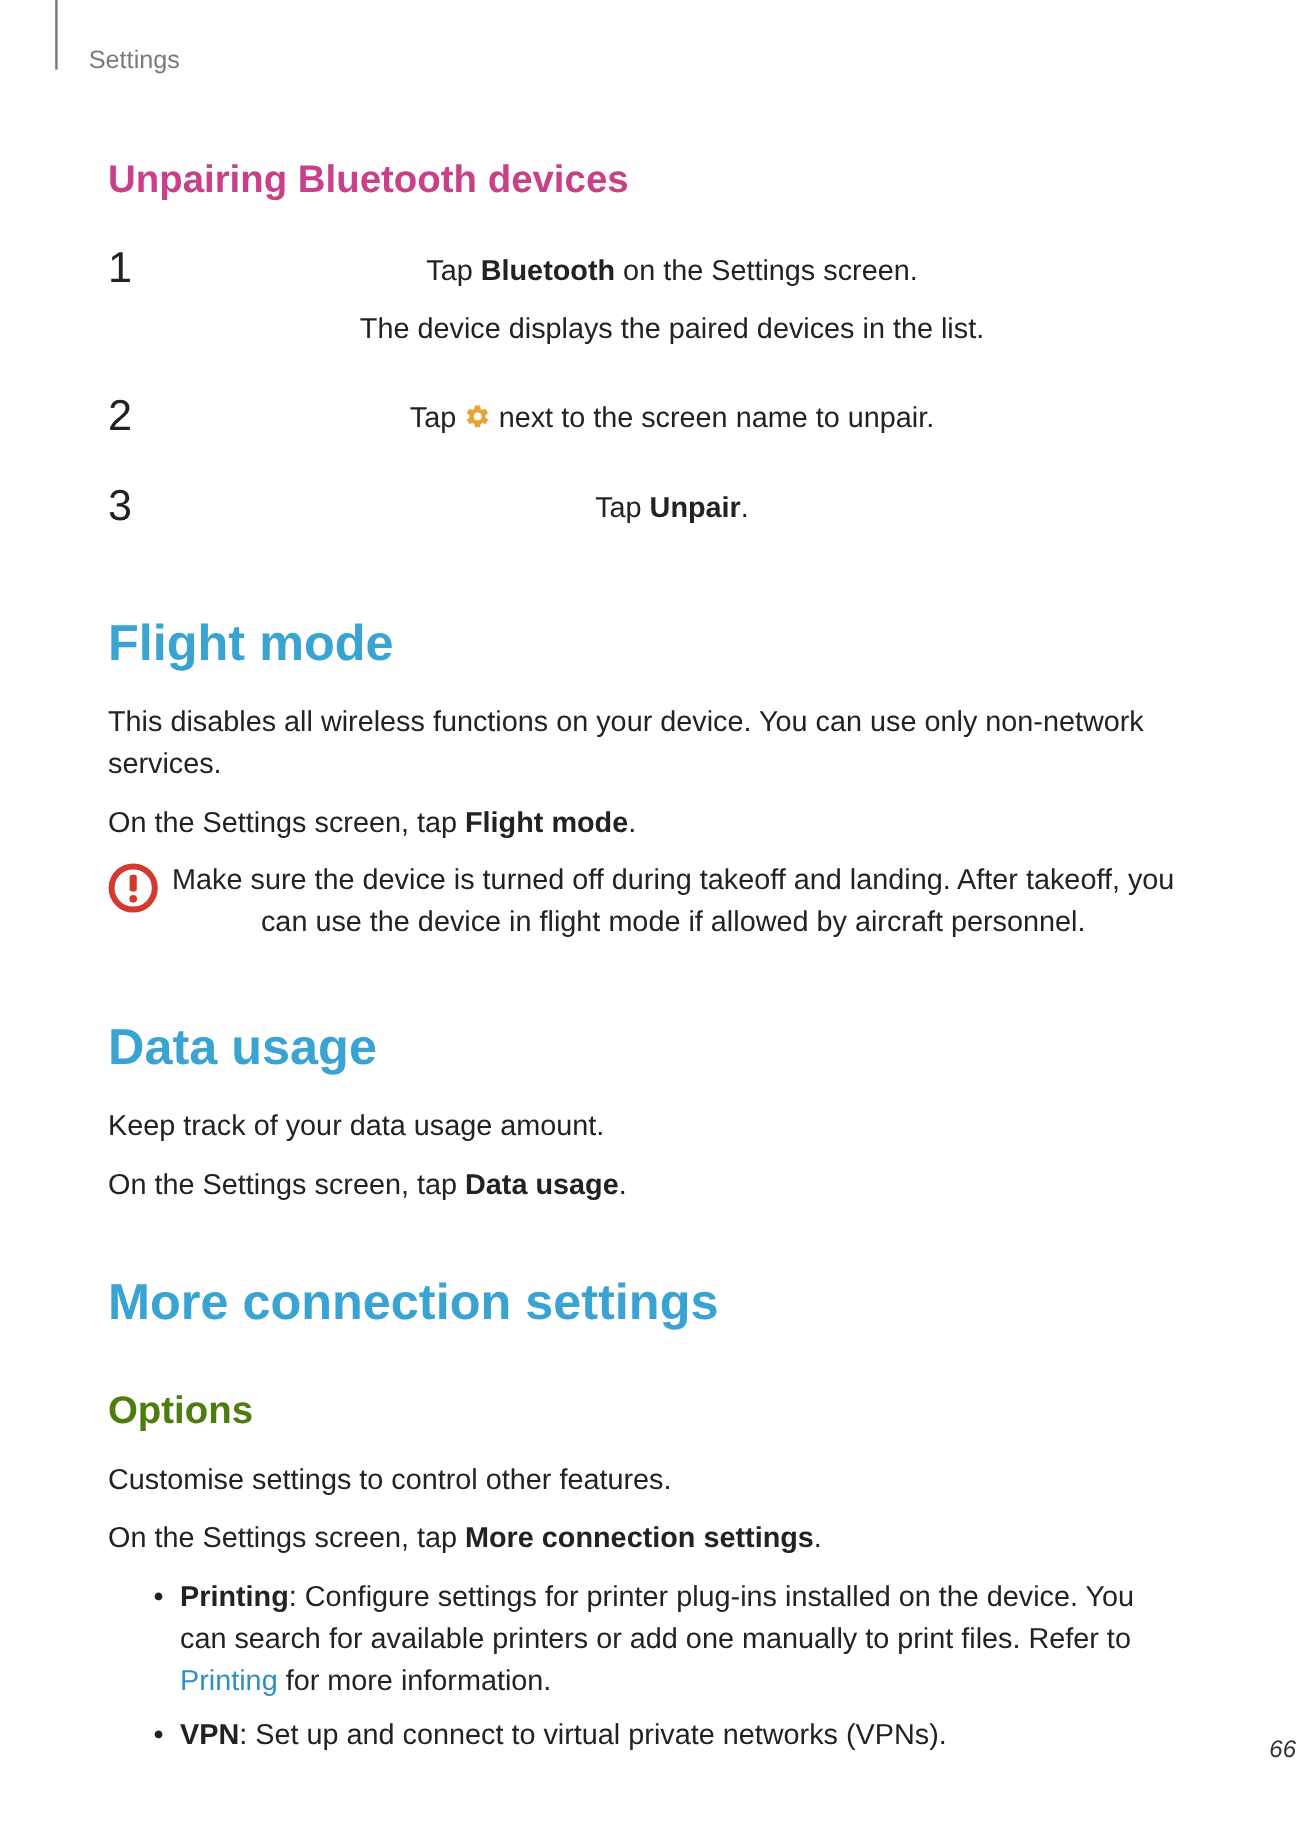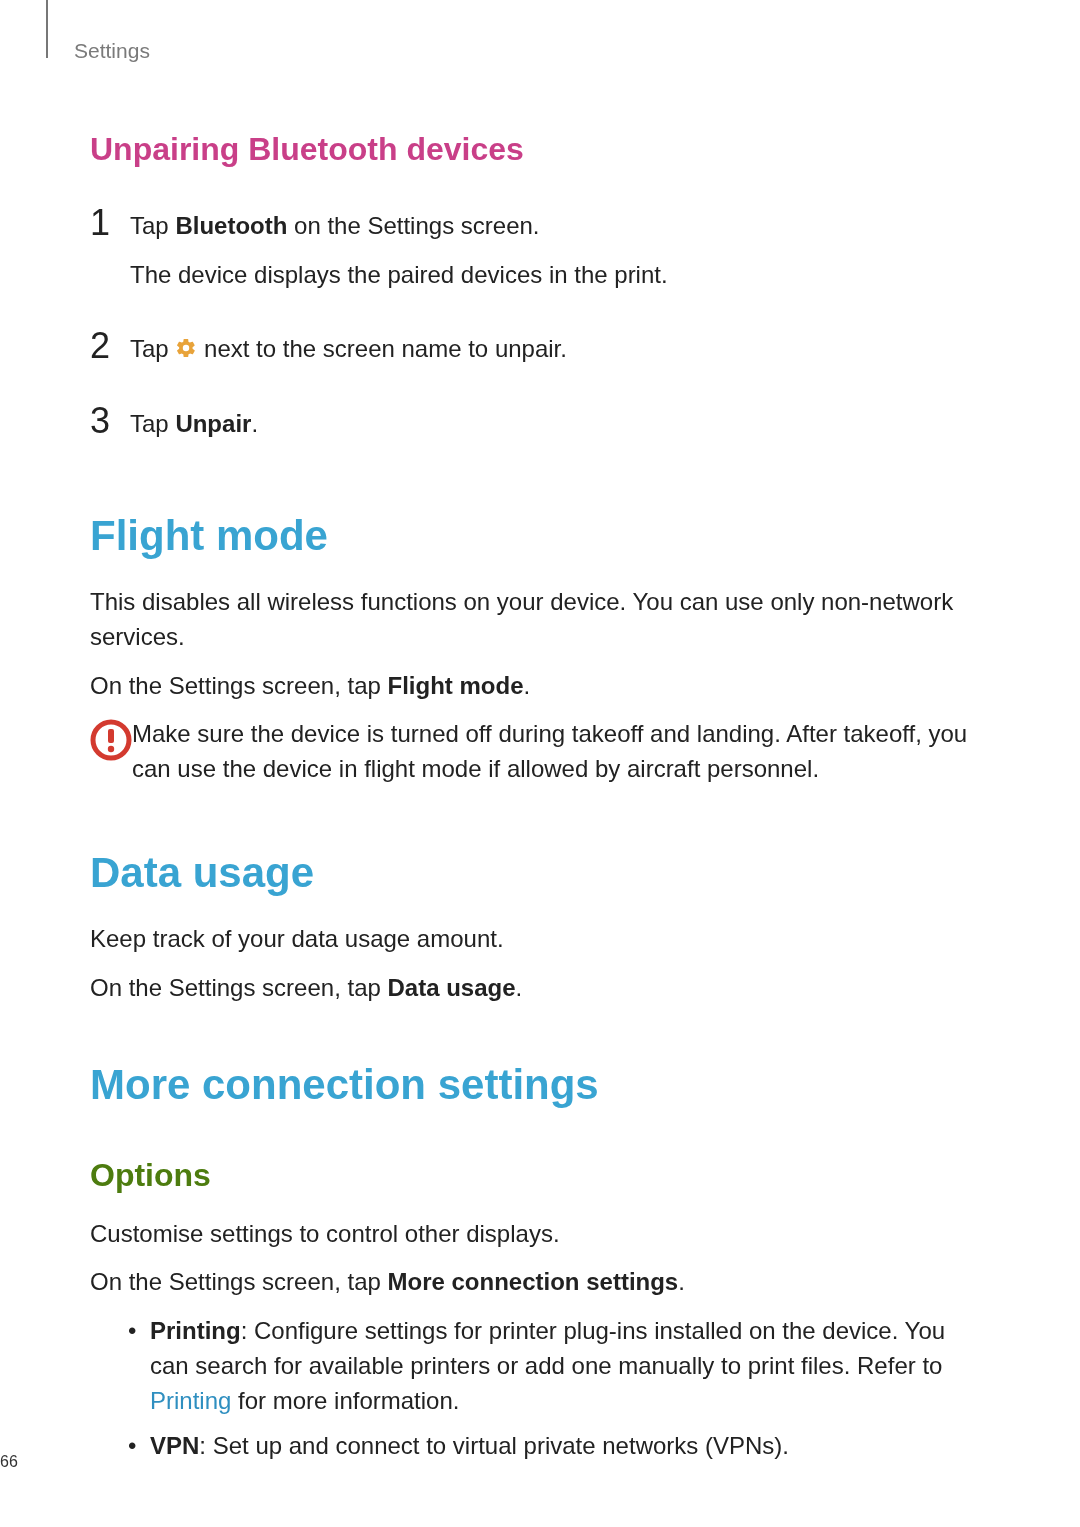--- a/index.html
+++ b/index.html
@@ -73,21 +73,21 @@
     line-height: 1;
     padding-top: 2px;
     color: #222;
     font-family: "Segoe UI Light", "Helvetica Neue", Arial, sans-serif;
   }
   .li-body {
     flex: 1 1 auto;
     padding-top: 6px;
   }
 
-  .para { margin: 0 0 14px 0; }
+  .para { margin: 0 0 14px 0; text-align: center; }
   .block-para { margin: 0 0 14px 0; }
   .bold { font-weight: 700; }
 
   .gear-icon {
     display: inline-block;
     vertical-align: -2px;
   }
   .gear-icon svg { display: block; }
 
   .warning-row {
@@ -124,43 +124,44 @@
     font-size: 24px;
     line-height: 1.4;
   }
   a.link { color: #2f8fc0; text-decoration: none; }
 
   .page-number {
     position: absolute;
     bottom: 54px;
     left: 0;
     width: 100%;
-    text-align: left;
-    font-size: 16px;
+    text-align: right;
+    font-size: 20px;
     color: #333;
+    font-style: italic;
   }
 </style>
 </head>
 <body>
 
 <div class="page">
 
   <div class="header-rule"></div>
   <div class="breadcrumb">Settings</div>
 
   <h3 class="h-sub">Unpairing Bluetooth devices</h3>
 
   <ol class="numbered">
     <li>
       <span class="num">1</span>
       <div class="li-body">
         <p class="para">
           <span>Tap </span><span class="bold">Bluetooth</span><span> on the Settings screen.</span>
         </p>
-        <p class="para">The device displays the paired devices in the print.</p>
+        <p class="para">The device displays the paired devices in the list.</p>
       </div>
     </li>
     <li>
       <span class="num">2</span>
       <div class="li-body">
         <p class="para">
           <span>Tap </span><span class="gear-icon">
             <svg width="22" height="22" viewBox="0 0 24 24">
               <path fill="#e8a33a" d="M19.14,12.94a7.14,7.14,0,0,0,.05-.94,7.14,7.14,0,0,0-.05-.94l2.11-1.65a.5.5,0,0,0,.12-.64l-2-3.46a.5.5,0,0,0-.6-.22l-2.49,1a7,7,0,0,0-1.63-.94L14.4,2.5a.5.5,0,0,0-.5-.42h-4a.5.5,0,0,0-.5.42L9.05,5.15a7,7,0,0,0-1.63.94l-2.49-1a.5.5,0,0,0-.6.22l-2,3.46a.5.5,0,0,0,.12.64L4.56,11.06a7.14,7.14,0,0,0-.05.94,7.14,7.14,0,0,0,.05.94L2.45,14.59a.5.5,0,0,0-.12.64l2,3.46a.5.5,0,0,0,.6.22l2.49-1a7,7,0,0,0,1.63.94l.35,2.65a.5.5,0,0,0,.5.42h4a.5.5,0,0,0,.5-.42l.35-2.65a7,7,0,0,0,1.63-.94l2.49,1a.5.5,0,0,0,.6-.22l2-3.46a.5.5,0,0,0-.12-.64ZM12,15.5A3.5,3.5,0,1,1,15.5,12,3.5,3.5,0,0,1,12,15.5Z"></path>
             </svg>
@@ -200,21 +201,21 @@
     <h2 class="h-section">Data usage</h2>
     <p class="block-para">Keep track of your data usage amount.</p>
     <p class="block-para">
       <span>On the Settings screen, tap </span><span class="bold">Data usage</span><span>.</span>
     </p>
   </div>
 
   <div class="section-more">
     <h2 class="h-section">More connection settings</h2>
     <h3 class="h-option">Options</h3>
-    <p class="block-para">Customise settings to control other displays.</p>
+    <p class="block-para">Customise settings to control other features.</p>
     <p class="block-para">
       <span>On the Settings screen, tap </span><span class="bold">More connection settings</span><span>.</span>
     </p>
     <ul class="bullets">
       <li>
         <span class="bold">Printing</span><span>: Configure settings for printer plug-ins installed on the device. You can search for available printers or add one manually to print files. Refer to </span><a href="#" class="link">Printing</a><span> for more information.</span>
       </li>
       <li>
         <span class="bold">VPN</span><span>: Set up and connect to virtual private networks (VPNs).</span>
       </li>

